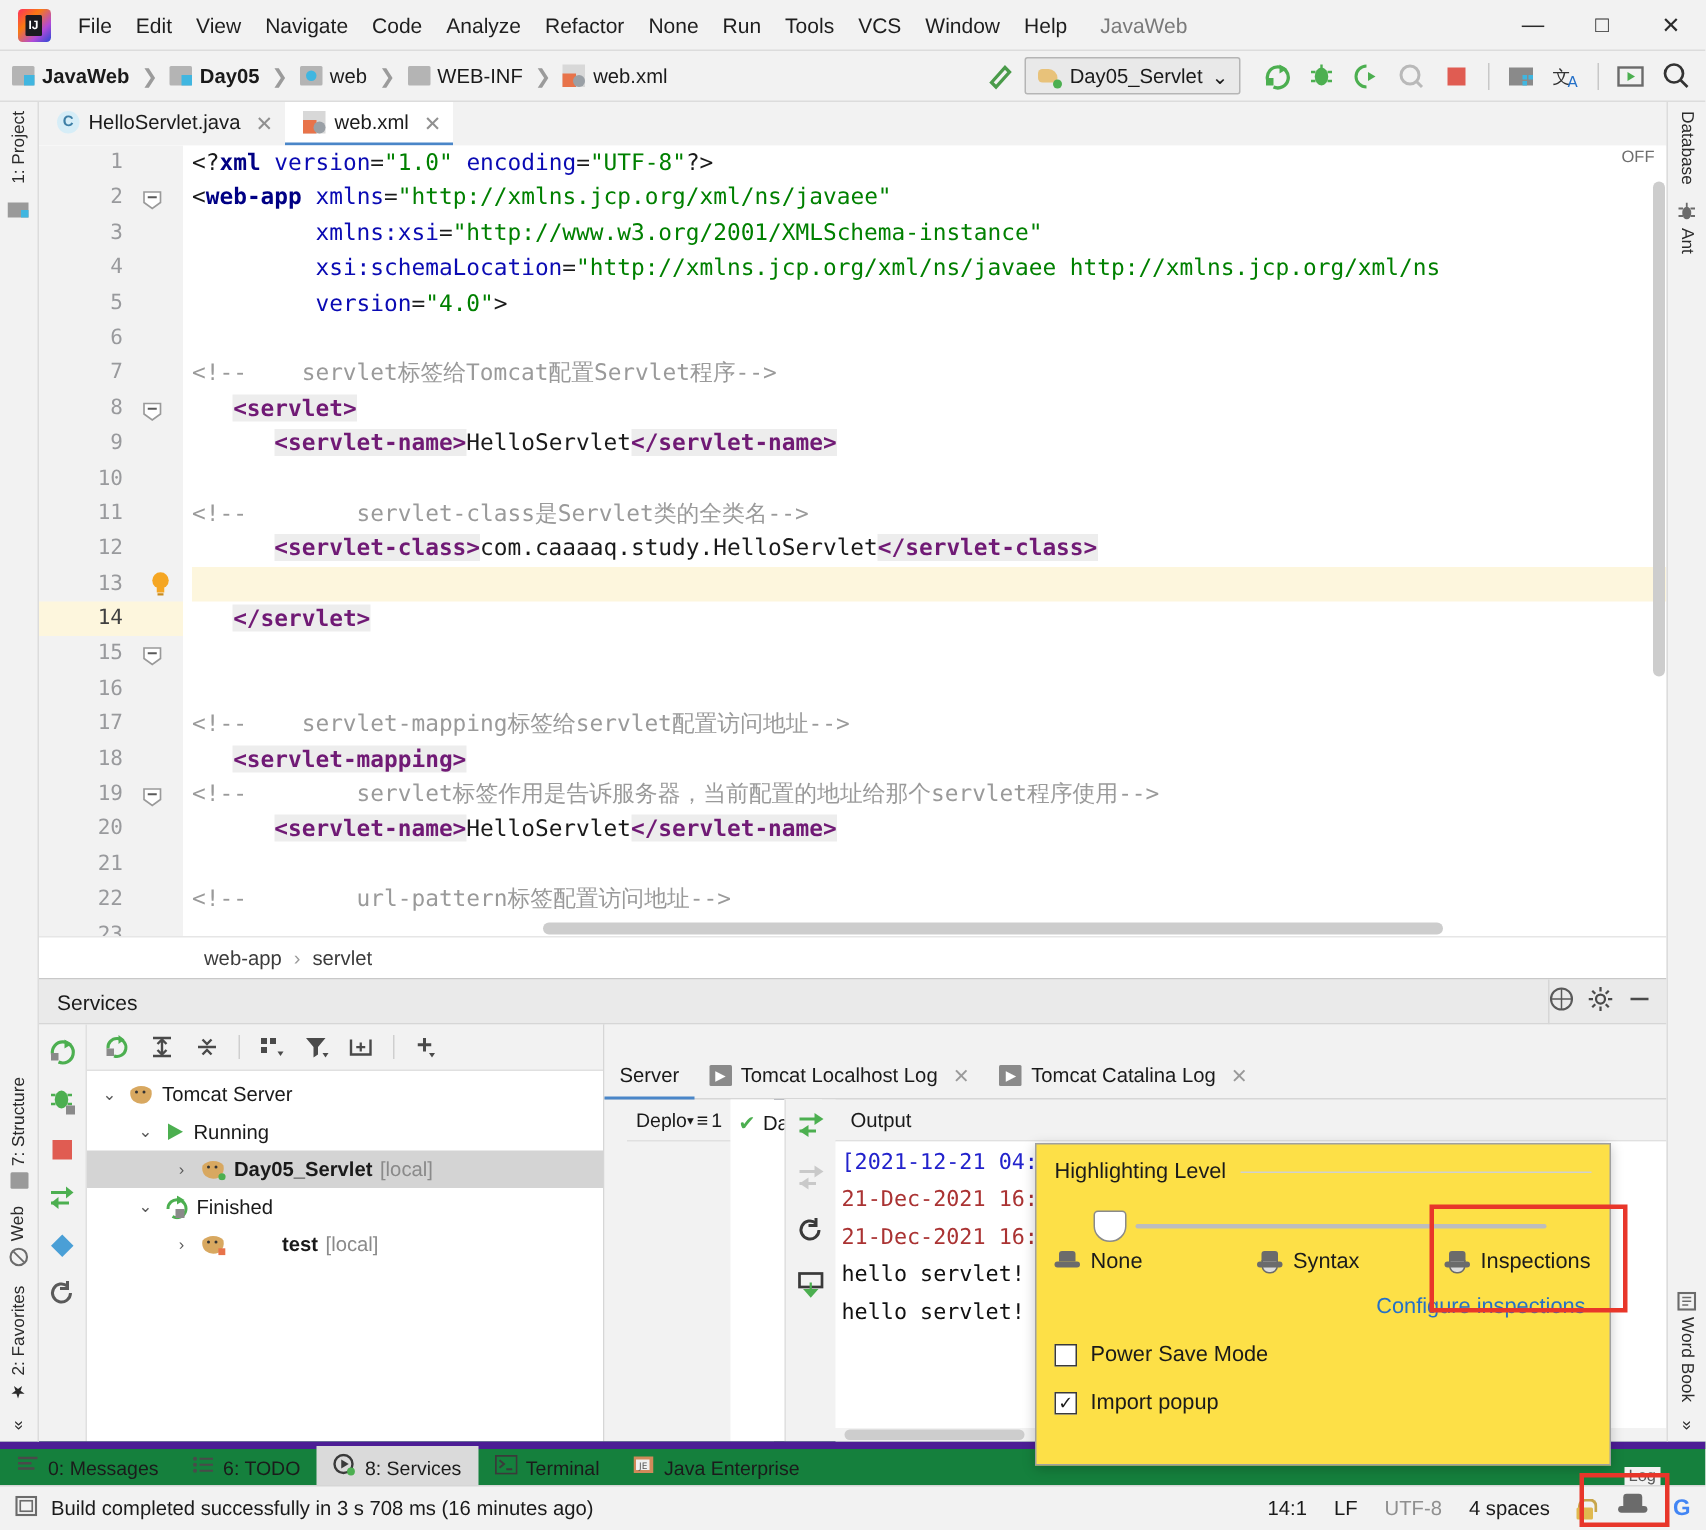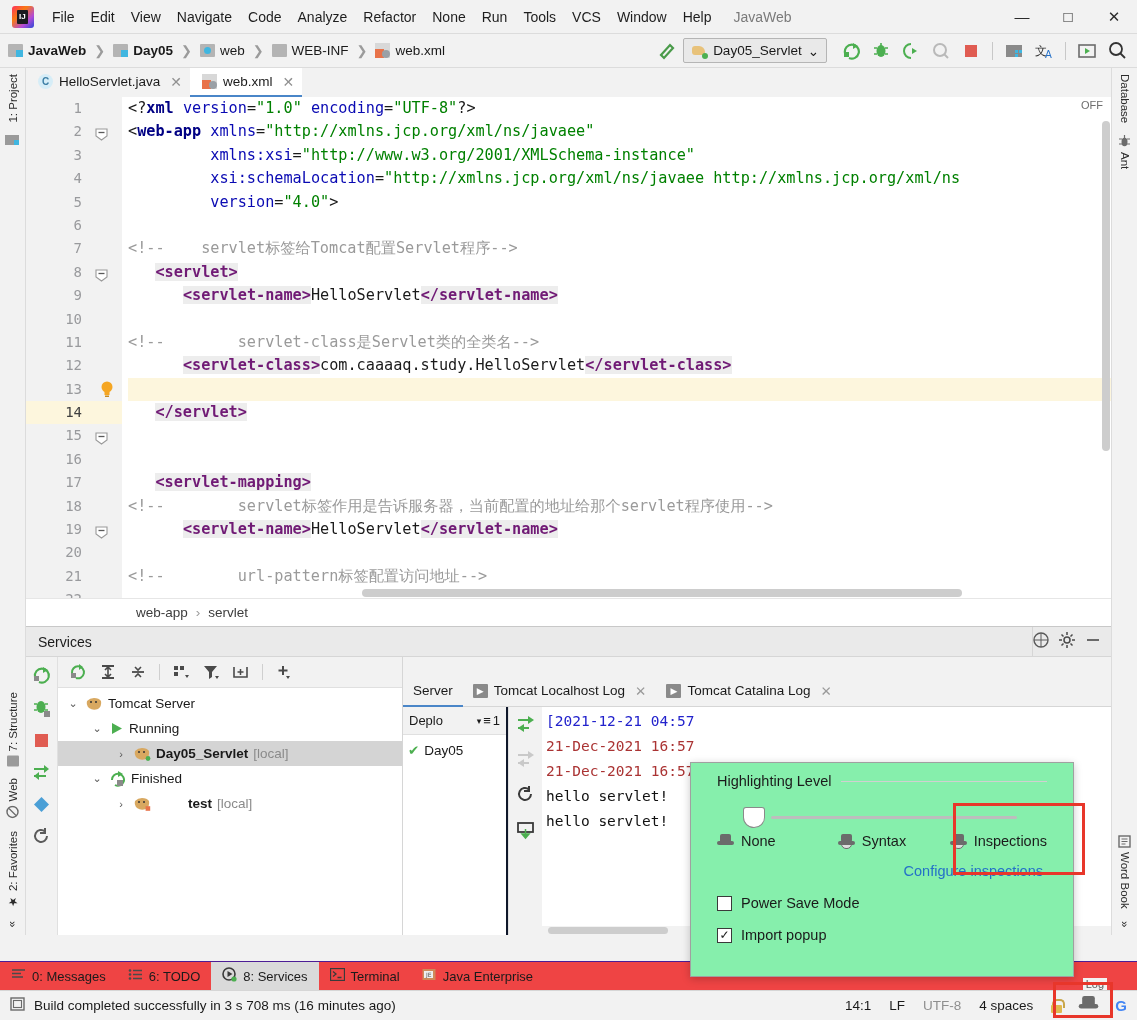--- a/index.html
+++ b/index.html
@@ -162,41 +162,41 @@
 
   
   .svc-console { flex:1 1 auto; display:flex; flex-direction:column; min-width:0; background:#f2f2f2; }
   .conso-tabs { height:30px; flex:0 0 30px; display:flex; align-items:center; border-bottom:1px solid #d6d6d6;margin-top:20px;}
   .ctab { height:30px; display:flex; align-items:center; gap:6px; padding:0 10px; font-size:13.5px; border-bottom:2px solid transparent;}
   .ctab.active { border-bottom:2px solid #4a86c8; }
   .ctab .x { color:#9a9a9a; margin-left:4px; }
   .play-box { width:15px;height:14px;background:#8a8a8a;color:#fff;font-size:9px;display:flex;align-items:center;justify-content:center;border-radius:1px;}
 
   .conso-body { flex:1 1 auto; display:flex; min-height:0;}
-  .deploy-col { width:105px; flex:0 0 105px; display:flex; flex-direction:column; border-right:2px solid #0f172a;}
+  .deploy-col { width:105px; flex:0 0 105px; display:flex; flex-direction:row; border-right:7px solid #0f172a;margin-left:15px;}
   .deploy-head { height:28px; flex:0 0 28px; display:flex; align-items:center; padding:0 6px; font-size:13px; border-bottom:1px solid #e0e0e0;}
   .deploy-list { flex:1 1 auto; background:#fff; padding-top:4px; font-size:13.5px;}
   .deploy-item { display:flex; align-items:center; gap:5px; padding-left:5px; height:22px;}
   .deploy-vtoolbar { width:34px; flex:0 0 34px; background:#f2f2f2; display:flex; flex-direction:column; align-items:center; gap:14px; padding-top:8px; border-left:1px solid #e0e0e0;}
 
   .out-col { flex:1 1 auto; display:flex; flex-direction:column; min-width:0;}
   .out-head { height:28px; flex:0 0 28px; display:flex; align-items:center; padding-left:10px; font-size:13.5px; border-bottom:1px solid #e0e0e0;}
   .out-body { flex:1 1 auto; background:#fff; font-family:"DejaVu Sans Mono", monospace; font-size:14.5px; padding:2px 0 0 4px; overflow:hidden;}
   .oline { height:25px; line-height:25px; white-space:pre; }
   .o-blue { color:#2222cc; }
   .o-red  { color:#a33; }
   .o-black{ color:#111; }
   .out-scroll { height:9px; background:#f2f2f2; position:relative;}
   .out-thumb { position:absolute; left:6px; width:120px; height:7px; background:#cdcdcd; border-radius:4px; top:1px;}
 
   
   .hl-popup {
     position:absolute; left:690px; top:762px; width:384px; height:215px;
-    background:#86efac; border:1px solid #a0a0a0; box-shadow: 0 2px 8px rgba(0,0,0,.22); z-index:40;
-    padding: 10px 26px;
+    background:#fde047; border:1px solid #a0a0a0; box-shadow: 0 2px 8px rgba(0,0,0,.22); z-index:40;
+    padding: 10px 12px;
   }
   .hlp-title { display:flex; align-items:center; gap:10px; font-size:14.5px; color:#1b1b1b; }
   .hlp-title .rule { flex:1 1 auto; height:1px; background:#d0d0d0; }
   .slider-wrap { position:relative; margin: 18px 4px 0 4px; height: 22px;}
   .slider-track { position:absolute; left:50px; right:26px; top:9px; height:3px; background:#bdbdbd; border-radius:2px;}
   .slider-thumb {
     position:absolute; left:22px; top:0px; width:22px; height:21px; background:#fff;
     border:1px solid #8a8a8a; border-radius:3px 3px 50% 50%;
   }
   .slider-labels { display:flex; margin-top:4px; }
@@ -207,21 +207,21 @@
   .hat.face::before{background:#6b6b6b;}
   .hat.face .f{position:absolute;left:3px;top:6px;width:11px;height:9px;border-radius:0 0 5px 5px;background:#ddd;border:1px solid #6b6b6b;}
   .cfg-link { text-align:right; color:#2470c8; font-size:14.5px; margin-top:14px; padding-right:4px; }
   .chk-row { display:flex; align-items:center; gap:9px; font-size:14.5px; margin-top:16px;}
   .chkbox { width:15px; height:15px; border:1px solid #3a3a3a; background:#fff; display:flex; align-items:center; justify-content:center; font-size:12px;}
   .redbox {
     position:absolute; border: 3px solid #e8362a; pointer-events:none; z-index:50;
   }
 
   
-  .bottombar { height:29px; flex:0 0 29px; background:#ef4444; display:flex; align-items:center; border-top:1px solid #4c1d95;margin-top:26px; }
+  .bottombar { height:29px; flex:0 0 29px; background:#15803d; display:flex; align-items:center; border-top:5px solid #4c1d95; }
   .btab { height:29px; display:flex; align-items:center; gap:6px; padding:0 11px; font-size:13px; color:#1b1b1b;}
   .btab.active { background:#dadada; }
   .statusbar { height:30px; flex:0 0 30px; background:#f2f2f2; display:flex; align-items:center; border-top:1px solid #d6d6d6; font-size:13.5px; padding-left:10px;}
   .status-right { margin-left:auto; display:flex; align-items:center; gap:18px; padding-right:10px; }
   .status-right .dim { color:#8f8f8f; }
   .lock { width:11px;height:14px;display:inline-block;position:relative;}
   .lock::before{content:"";position:absolute;left:1px;top:0;width:9px;height:7px;border:2px solid #c8a64b;border-bottom:none;border-radius:5px 5px 0 0;}
   .lock::after{content:"";position:absolute;left:0;top:6px;width:11px;height:8px;background:#e0b94f;border-radius:1px;}
   .gicon { font-size:15px; font-weight:bold; color:#4285f4;}
   .log-tag { position:absolute; right: 30px; bottom: 30px; font-size:11px; color:#5a5a5a; background:#f2f2f2; padding:0 3px; z-index:30;}
@@ -449,20 +449,21 @@
             <div class="cline"><span class="t-cmt">&lt;!--    servlet标签给Tomcat配置Servlet程序--&gt;</span></div>
             <div class="cline"><span>   </span><span class="t-tag">&lt;servlet&gt;</span></div>
             <div class="cline"><span>      </span><span class="t-tag">&lt;servlet-name&gt;</span><span class="t-text">HelloServlet</span><span class="t-tag">&lt;/servlet-name&gt;</span></div>
             <div class="cline">&nbsp;</div>
             <div class="cline"><span class="t-cmt">&lt;!--        servlet-class是Servlet类的全类名--&gt;</span></div>
             <div class="cline"><span>      </span><span class="t-tag">&lt;servlet-class&gt;</span><span class="t-text">com.caaaaq.study.HelloServlet</span><span class="t-tag">&lt;/servlet-class&gt;</span></div>
             <div class="cline hl">&nbsp;</div>
             <div class="cline"><span>   </span><span class="t-tag">&lt;/servlet&gt;</span></div>
             <div class="cline">&nbsp;</div>
             <div class="cline">&nbsp;</div>
+            <div class="cline"><span class="t-cmt">&lt;!--    servlet-mapping标签给servlet配置访问地址--&gt;</span></div>
             <div class="cline"><span>   </span><span class="t-tag">&lt;servlet-mapping&gt;</span></div>
             <div class="cline"><span class="t-cmt">&lt;!--        servlet标签作用是告诉服务器，当前配置的地址给那个servlet程序使用--&gt;</span></div>
             <div class="cline"><span>      </span><span class="t-tag">&lt;servlet-name&gt;</span><span class="t-text">HelloServlet</span><span class="t-tag">&lt;/servlet-name&gt;</span></div>
             <div class="cline">&nbsp;</div>
             <div class="cline"><span class="t-cmt">&lt;!--        url-pattern标签配置访问地址--&gt;</span></div>
           </div>
         <div class="vscroll">
           <div class="vthumb"></div>
         </div>
         <div class="hscroll-track">
@@ -714,20 +715,21 @@
                 </span>
                 <span>
                   <svg width="19" height="19" viewBox="0 0 19 19">
                       <rect x="2" y="2" width="15" height="9" fill="none" stroke="#3a3a3a" stroke-width="1.8"></rect>
                       <path d="M9.5 8v8M6 13l3.5 4 3.5-4z" fill="#4caf50" stroke="#4caf50" stroke-width="1.5"></path>
                     </svg>
                 </span>
               </div>
 
               <div class="out-col">
+                <div class="out-head">Output</div>
                 <div class="out-body" id="outbody">
                     <div class="oline o-blue">[2021-12-21 04:57</div>
                     <div class="oline o-red">21-Dec-2021 16:57</div>
                     <div class="oline o-red">21-Dec-2021 16:57</div>
                     <div class="oline o-black">hello servlet!</div>
                     <div class="oline o-black">hello servlet!</div>
                   </div>
                 <div class="out-scroll">
                   <div class="out-thumb"></div>
                 </div>

